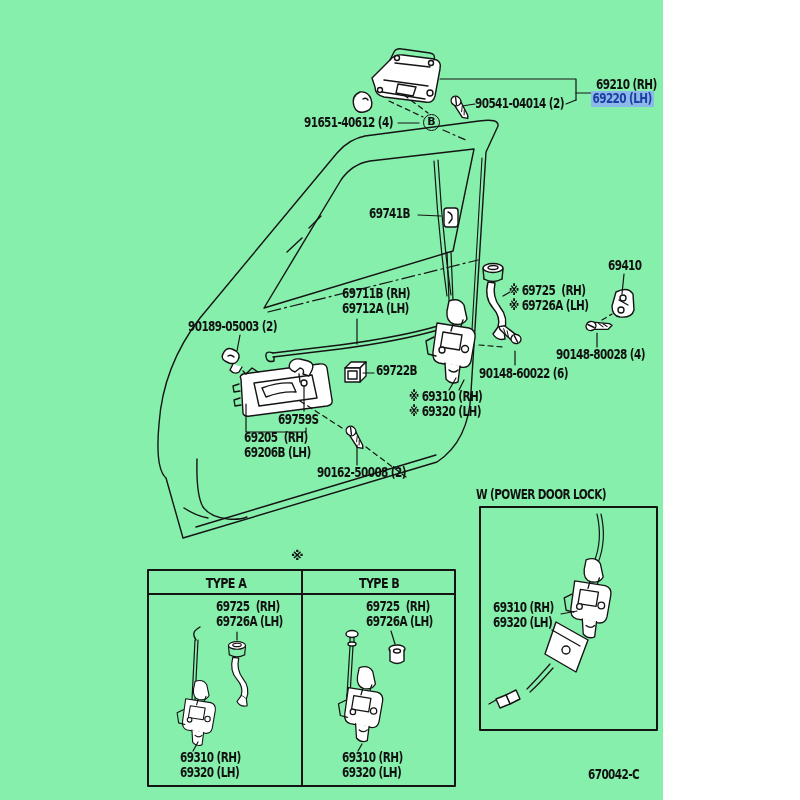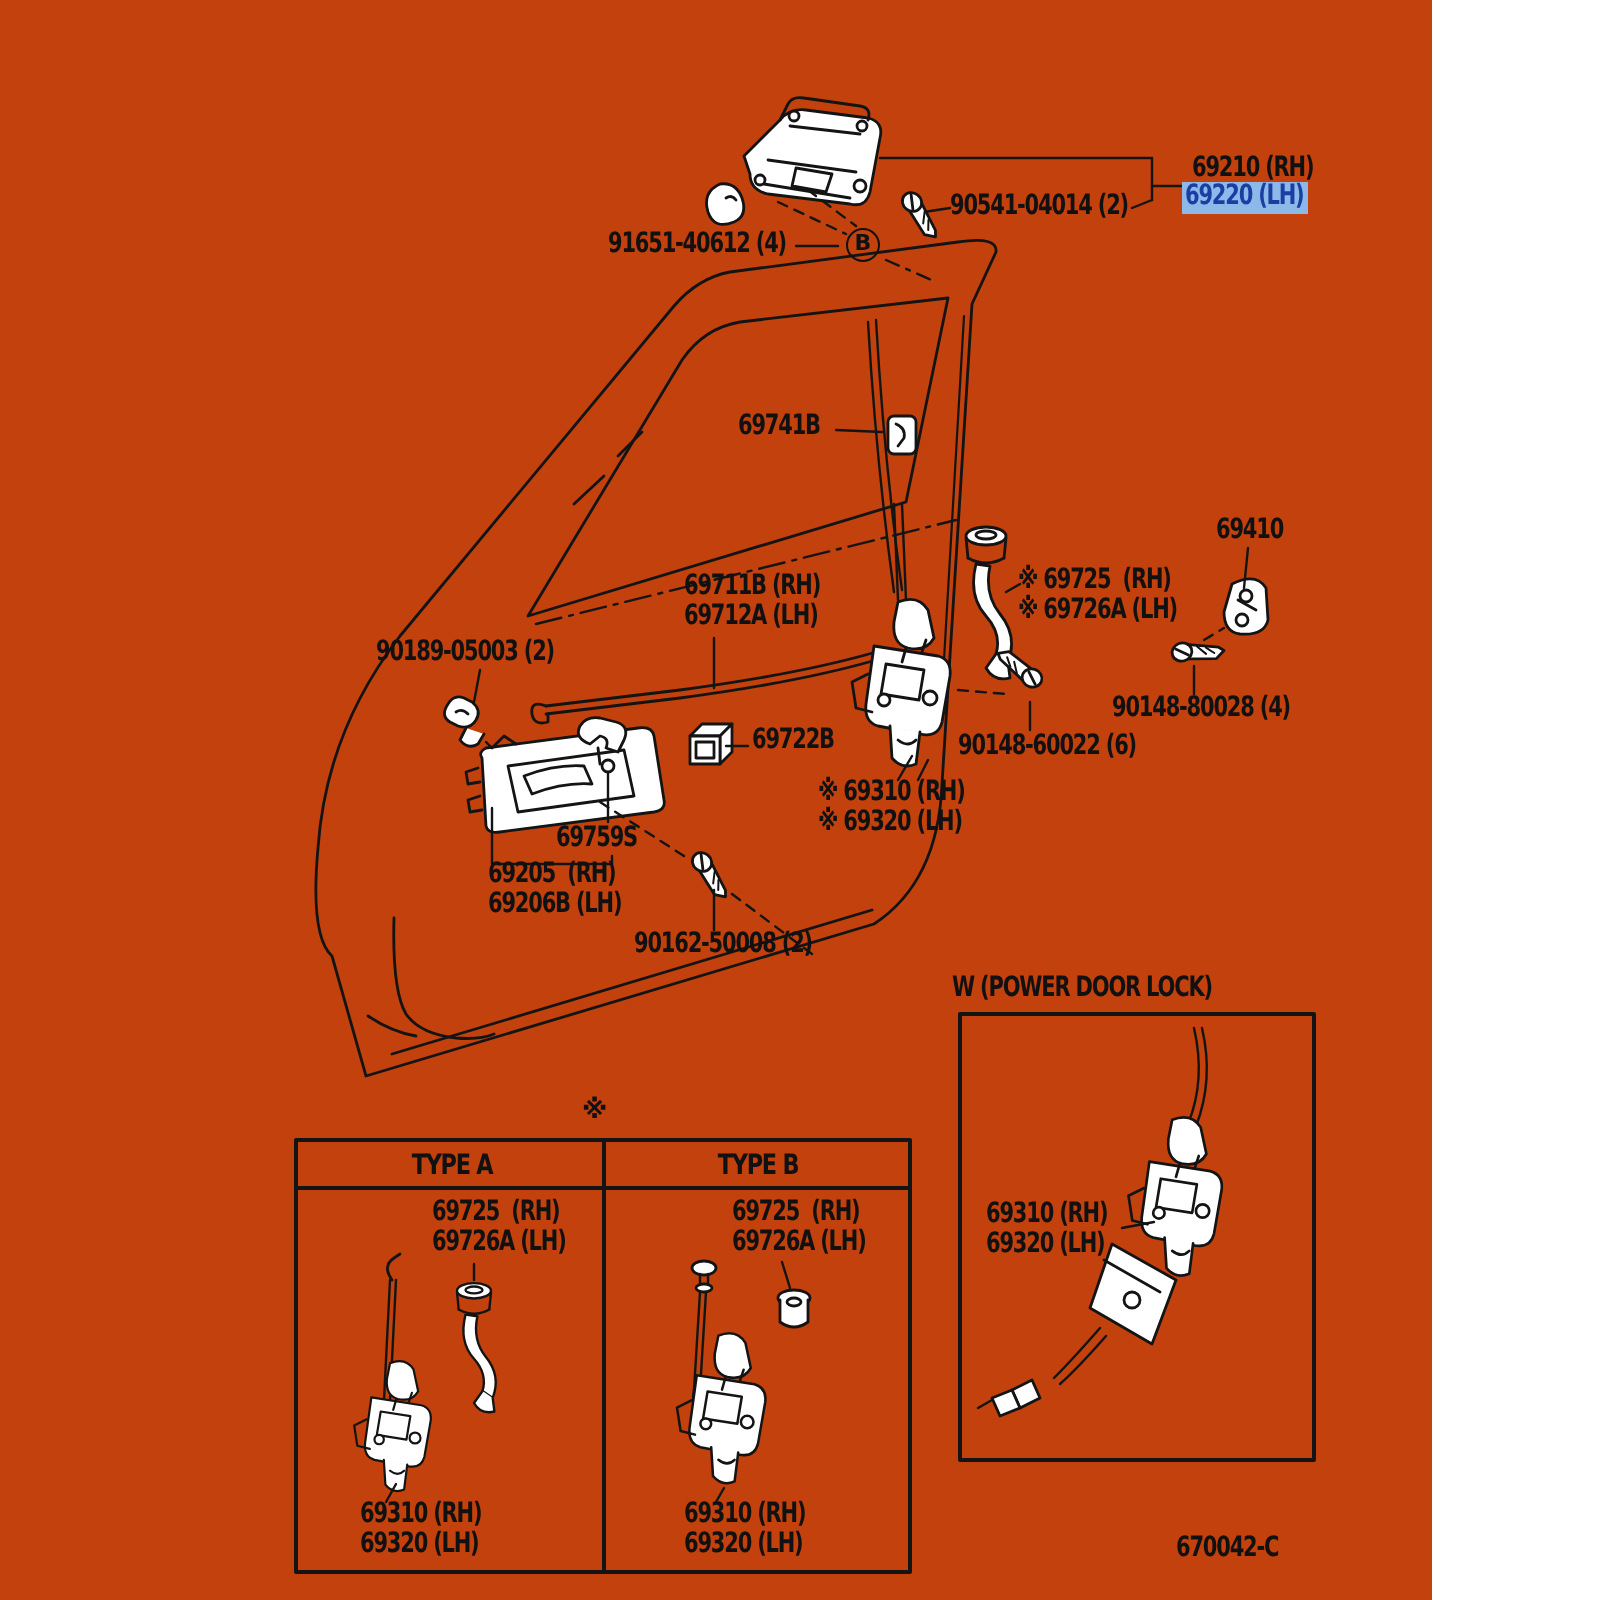--- a/index.html
+++ b/index.html
@@ -1,16 +1,16 @@
 <!DOCTYPE html>
 <html style="--hl-bg: #8cb8ea; --hl-fg: #1b3ea3;"><head>
 <meta charset="utf-8">
 <style>
   html,body{margin:0;padding:0;background:#fff;}
-  .stage{position:relative;width:716px;height:800px;background:#c2410c;overflow:hidden;
+  .stage{position:relative;width:663px;height:800px;background:#86efac;overflow:hidden;
          font-family:"DejaVu Sans",sans-serif;}
   svg{position:absolute;left:0;top:0;}
   .lbl{position:absolute;font:bold 14px "DejaVu Sans",sans-serif;color:#111;
        letter-spacing:-0.8px;white-space:pre;transform:scaleX(0.75);
        transform-origin:0 0;line-height:15px;}
   .ctr{text-align:center;transform:scaleX(0.8);transform-origin:50% 0;}
   .hl{background:var(--hl-bg,#8cb8ea);color:var(--hl-fg,#1b3ea3);padding:0 3px 1px 2px;}
   .bcircle{position:absolute;width:15px;height:15px;border:1.7px solid #111;border-radius:50%;
        font:bold 11px "DejaVu Sans",sans-serif;color:#111;text-align:center;line-height:14px;}
   .refmark{position:absolute;font:bold 13px "DejaVu Sans",sans-serif;color:#111;}

